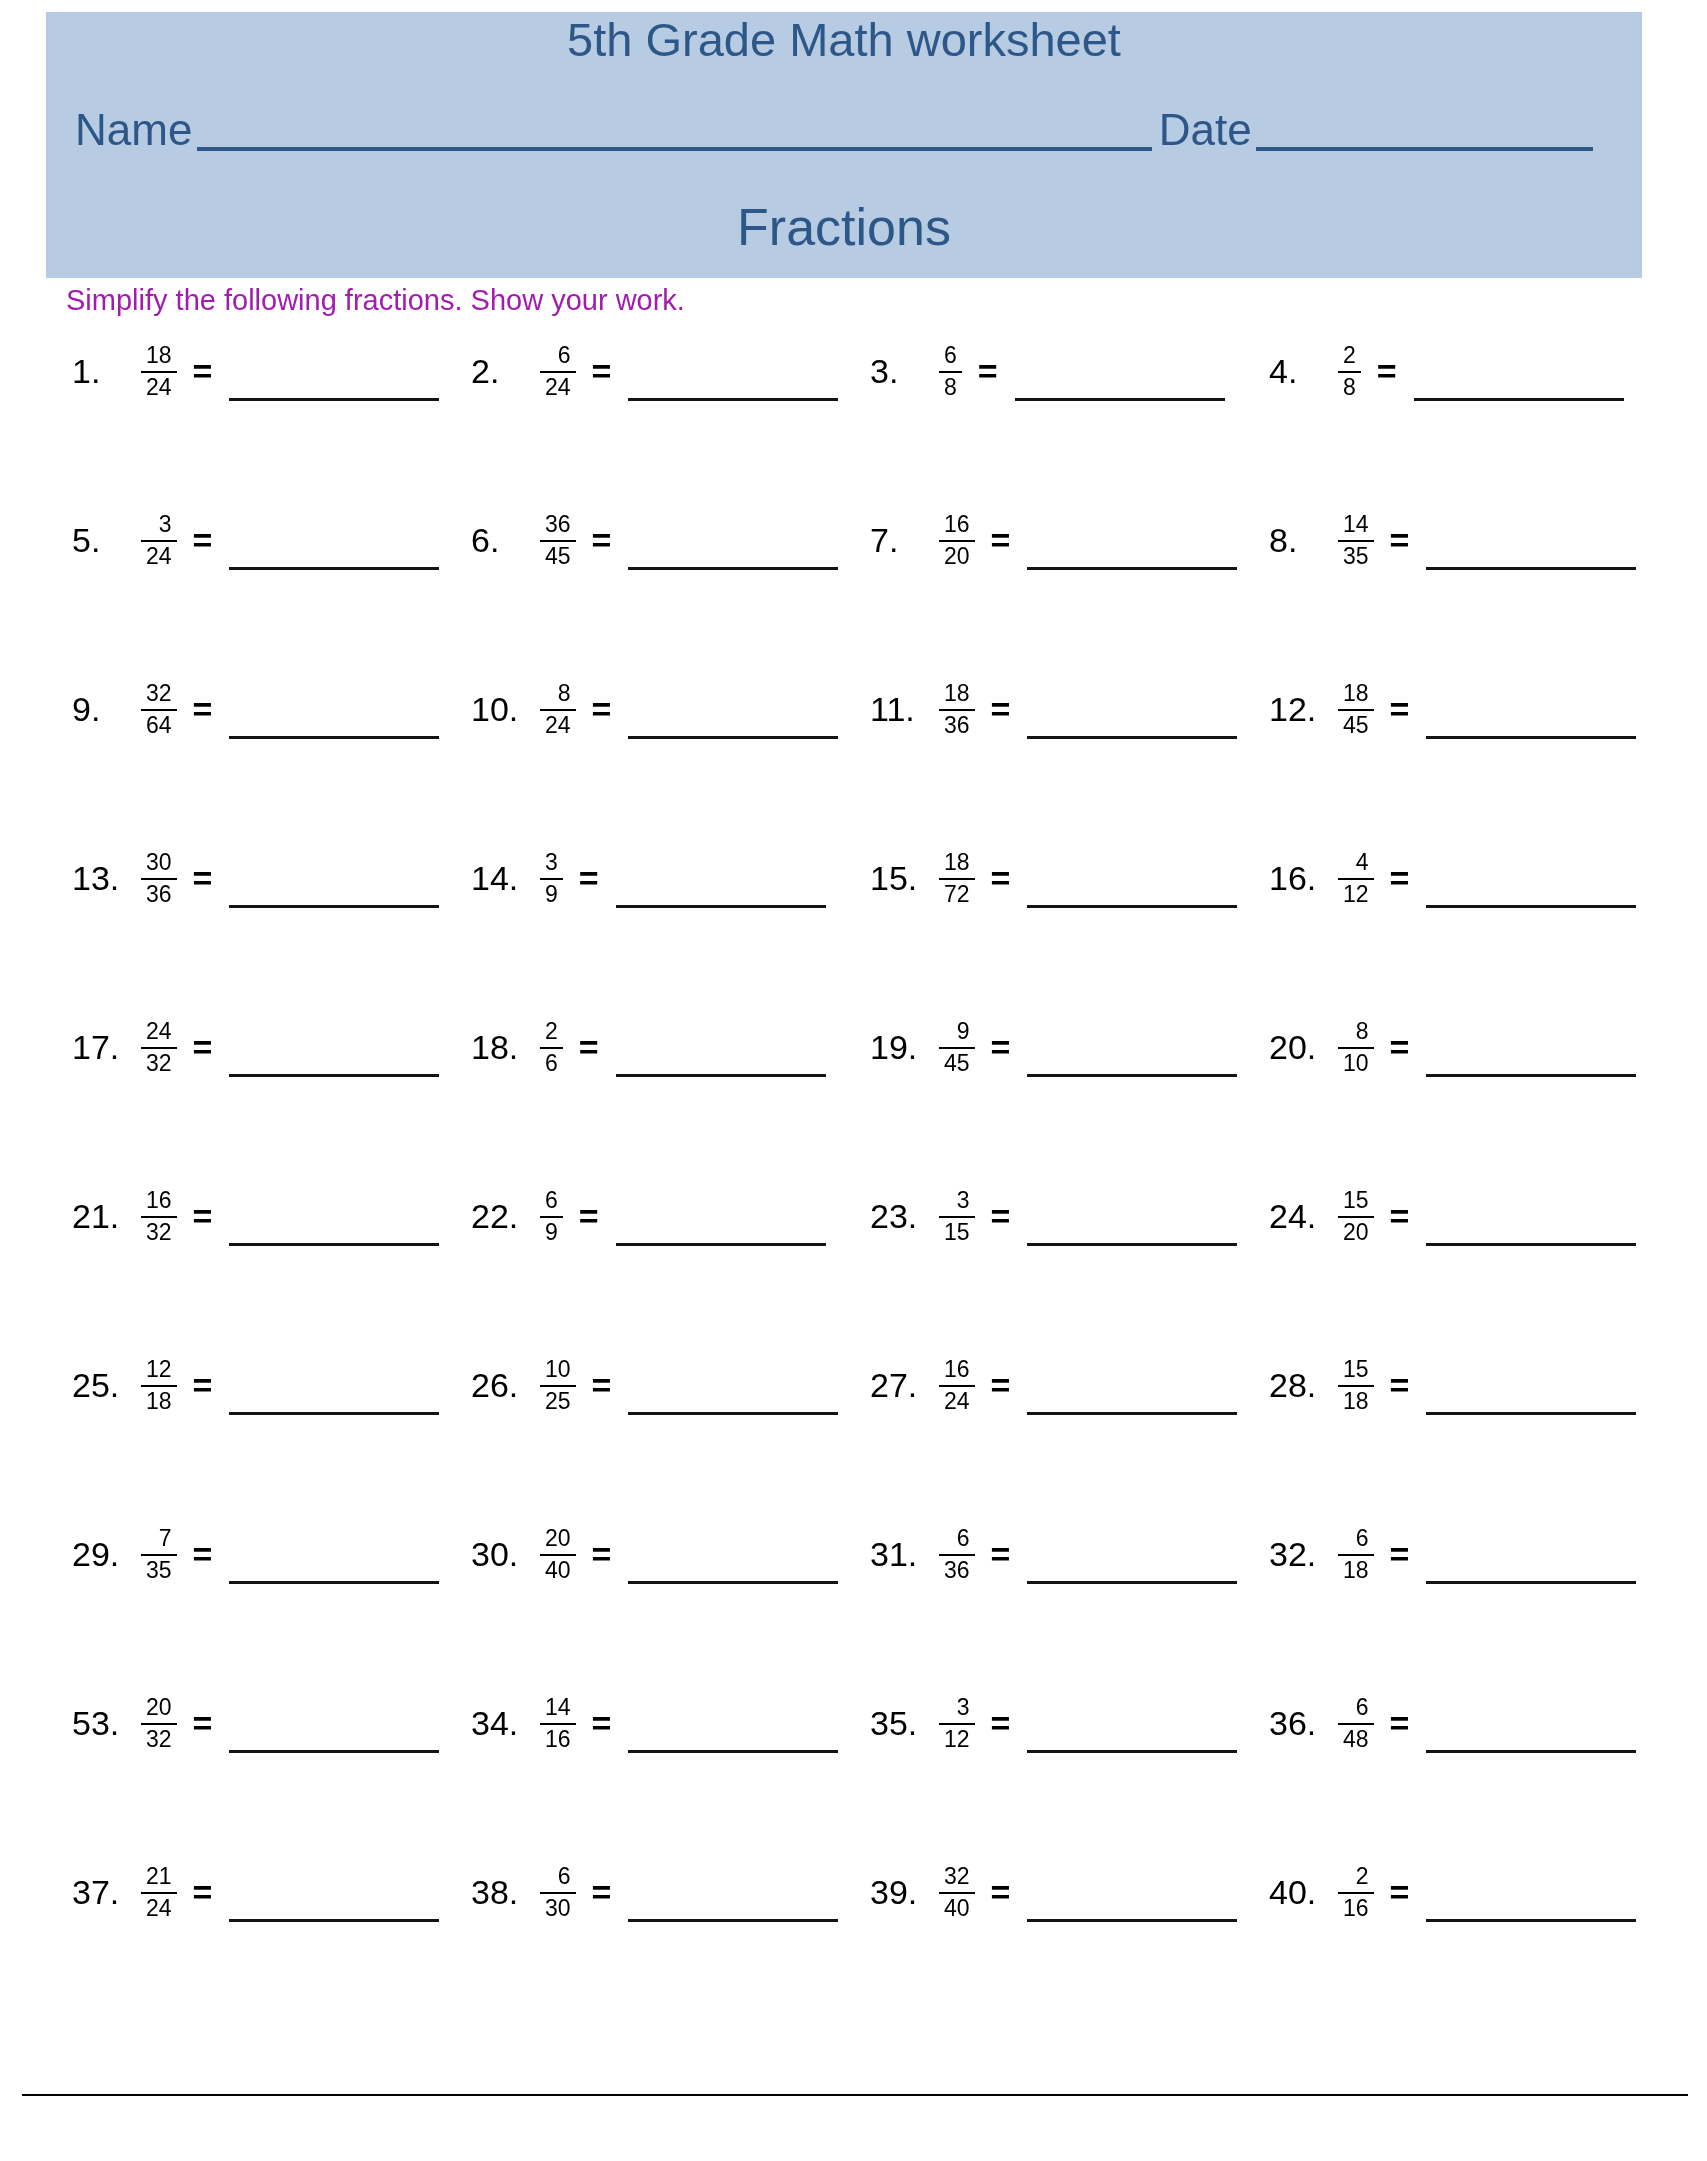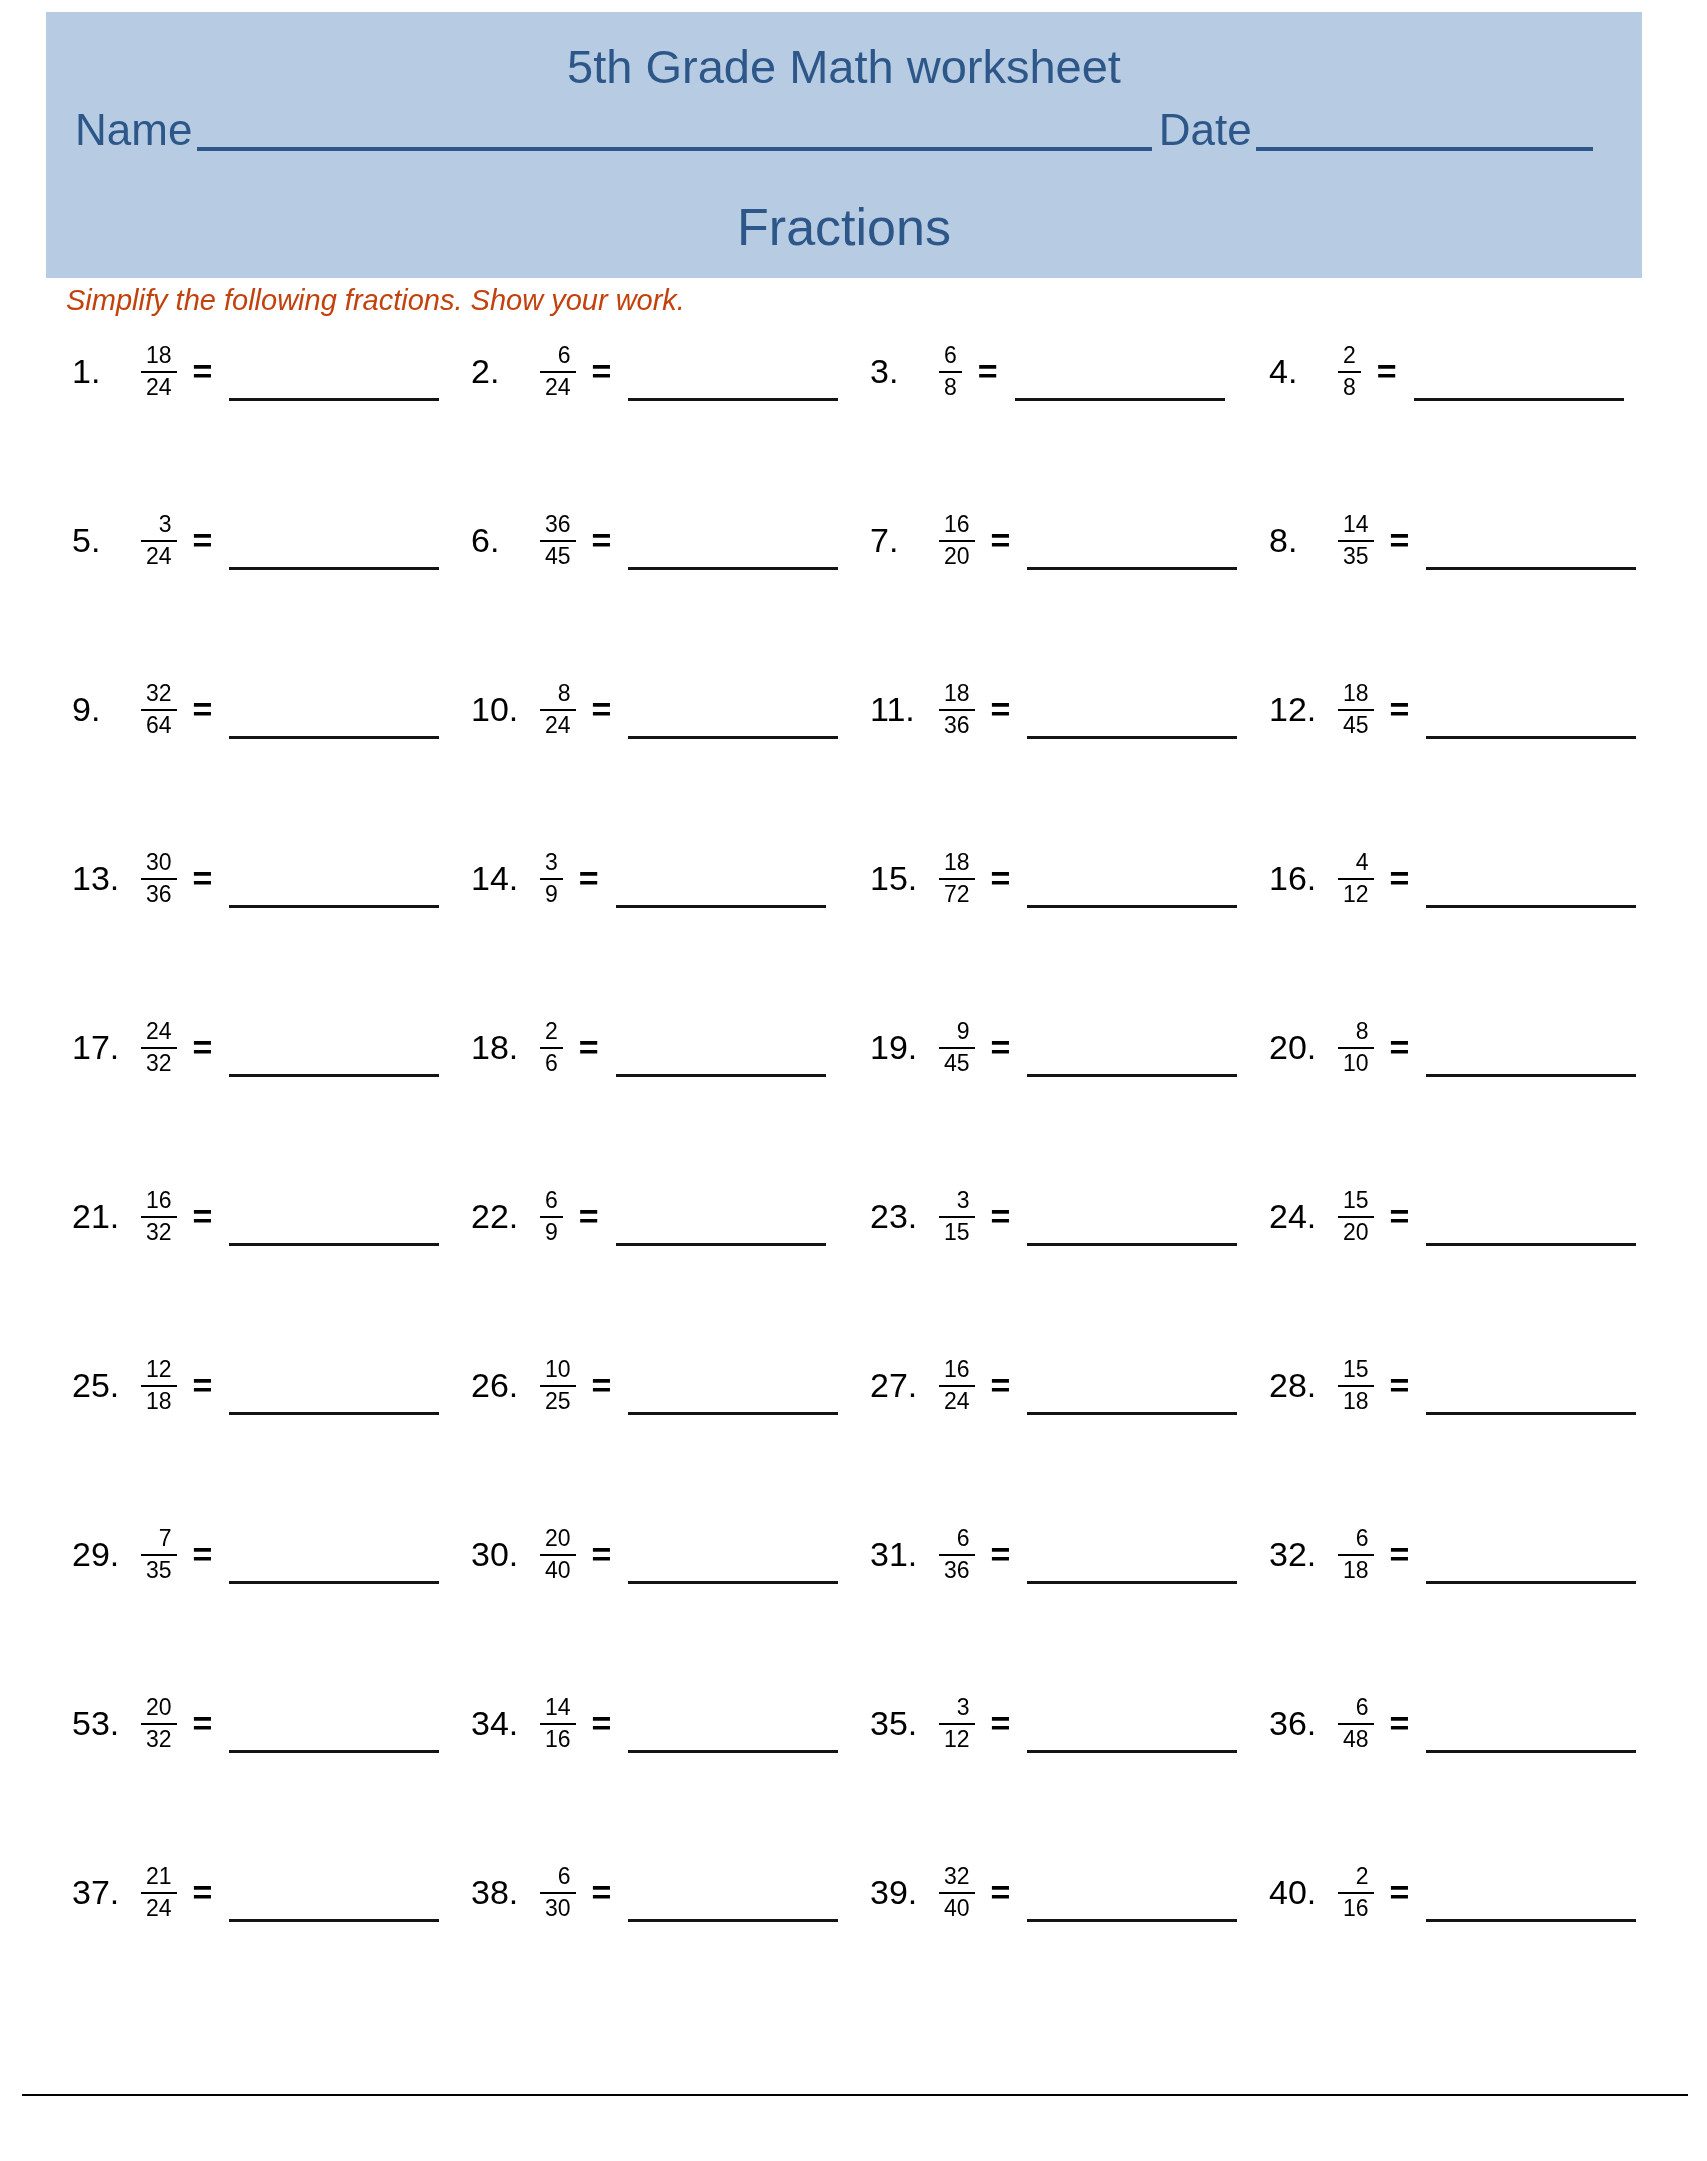--- a/index.html
+++ b/index.html
@@ -16,21 +16,20 @@
   
   .banner {
     position: absolute;
     left: 46px; top: 11.5px;
     width: 1596px; height: 266px;
     background: var(--header-bg, #b7cbe3);
     color: var(--header-text, #2c5788);
   }
   .banner h1 {
     margin: 0;
-    padding-top: 27px;
     text-align: center;
     font-size: 47px;
     font-weight: 400;
     letter-spacing: 0px;
   }
   .name-date-row {
     position: absolute;
     left: 29px; right: 49px; top: 92px;
     display: flex;
     align-items: center;
@@ -57,22 +56,21 @@
     font-size: 52px;
     font-weight: 400;
   }
 
   
   .instruction {
     position: absolute;
     left: 66px; top: 284px;
     margin: 0;
     font-size: 29px;
-    color: #c2410c;
-    font-style: italic;
+    color: #a21caf;
   }
 
   
   .grid {
     position: absolute;
     left: 72px; top: 324px;
     width: 1596px;
     display: grid;
     grid-template-columns: repeat(4, 399px);
     grid-auto-rows: 169px;

